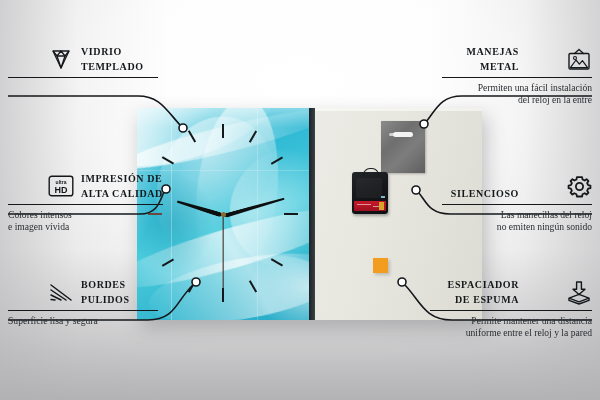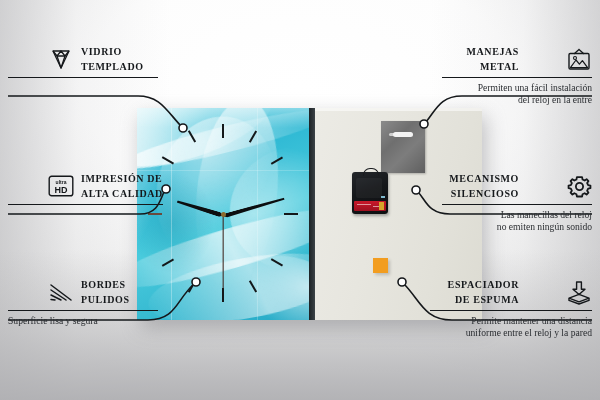--- a/index.html
+++ b/index.html
@@ -230,20 +230,24 @@
           <text x="13" y="9" font-family="Liberation Sans, sans-serif" font-size="5" font-weight="700" text-anchor="middle" fill="#15181b">ultra</text>
           <text x="13" y="18" font-family="Liberation Sans, sans-serif" font-size="9" font-weight="700" text-anchor="middle" fill="#15181b">HD</text>
         </svg>
       </span>
       <span class="co-title">
         <span>IMPRESIÓN DE</span><br>
         <span>ALTA CALIDAD</span>
       </span>
     </div>
     <div class="co-rule" style="width:155px;"></div>
+    <div class="co-sub">
+      <span>Colores intensos</span><br>
+      <span>e imagen vívida</span>
+    </div>
   </div>
 
   <div class="callout left" style="left:8px;top:277px;width:150px;">
     <div class="co-head">
       <span class="icon-box">
         <svg width="26" height="21" viewBox="0 0 26 21">
           <g stroke="#15181b" stroke-width="1.5" stroke-linecap="round">
             <line x1="3" y1="3" x2="23" y2="18"></line>
             <line x1="3" y1="8" x2="18" y2="18"></line>
             <line x1="3" y1="13" x2="13" y2="18"></line>
@@ -280,21 +284,21 @@
     <div class="co-rule" style="width:150px;"></div>
     <div class="co-sub">
       <span>Permiten una fácil instalación</span><br>
       <span>del reloj en la entre</span>
     </div>
   </div>
 
   <div class="callout right" style="left:442px;top:171px;width:150px;">
     <div class="co-head">
       <span class="co-title">
-        <span>MECANISMO</span><br>
+        <br>
         <span>SILENCIOSO</span>
       </span>
       <span class="icon-box">
         <svg width="25" height="25" viewBox="0 0 25 25">
           <g fill="none" stroke="#15181b" stroke-width="1.8" stroke-linejoin="round">
             <path d="M12.5,3.2 l2.6,0 l0.45,2.3 l2.1,1.0 l1.95,-1.3 l1.85,1.85 l-1.3,1.95 l1.0,2.1 l2.3,0.45 l0,2.6 l-2.3,0.45 l-1.0,2.1 l1.3,1.95 l-1.85,1.85 l-1.95,-1.3 l-2.1,1.0 l-0.45,2.3 l-2.6,0 l-2.6,0 l-0.45,-2.3 l-2.1,-1.0 l-1.95,1.3 l-1.85,-1.85 l1.3,-1.95 l-1.0,-2.1 l-2.3,-0.45 l0,-2.6 l2.3,-0.45 l1.0,-2.1 l-1.3,-1.95 l1.85,-1.85 l1.95,1.3 l2.1,-1.0 l0.45,-2.3 Z"></path>
             <circle cx="12.5" cy="12.5" r="3.6"></circle>
           </g>
         </svg>
       </span>

